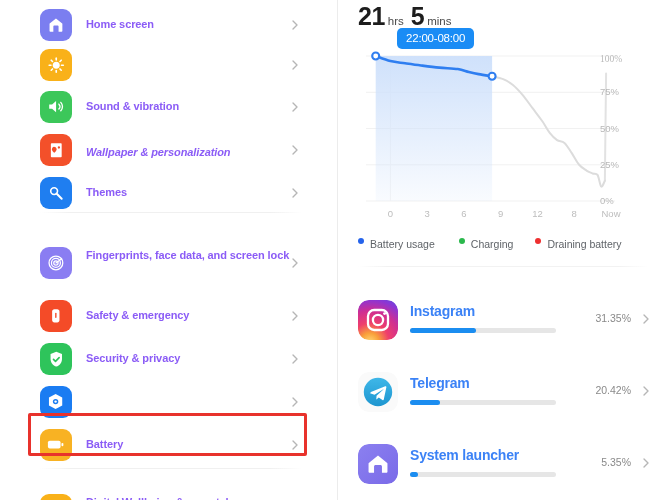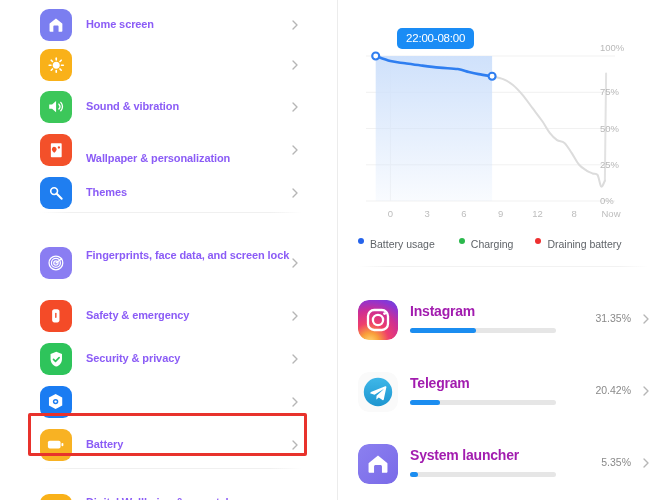--- a/index.html
+++ b/index.html
@@ -92,21 +92,21 @@
   }
 
   .app-row { position: absolute; left: 0; width: 329px; height: 64px; }
   .app-icon {
     position: absolute; left: 20px; top: 10px; width: 40px; height: 40px;
     border-radius: 11px; overflow: hidden;
   }
   .app-icon svg { display: block; }
   .app-name {
     position: absolute; left: 72px; top: 13px;
-    font-size: 14px; font-weight: bold; color: #a21caf; letter-spacing: -0.2px;
+    font-size: 14px; font-weight: bold; color: #3b82f6; letter-spacing: -0.2px;
     white-space: nowrap;
   }
   .app-pct {
     position: absolute; right: 36px; top: 22px;
     font-size: 10.5px; color: #8a8a8a; white-space: nowrap;
   }
   .app-chev { position: absolute; right: 16px; top: 21px; width: 11px; height: 11px; }
   .bar-track {
     position: absolute; left: 72px; top: 38px; width: 146px; height: 5px;
     border-radius: 3px; background: #e6e6e6;
@@ -168,21 +168,21 @@
           </div>
         </div>
         <div class="settings-row" style="top: 125px;">
           <div class="row-icon" style="background: rgb(243, 80, 42); top: 9px;">
             <svg width="18.56" height="18.56" viewBox="0 0 24 24">
               <path d="M6 3h12a1 1 0 0 1 1 1v16a1 1 0 0 1-1 1H6a1 1 0 0 1-1-1V4a1 1 0 0 1 1-1z" fill="white"></path>
               <path d="M9 7.5c2 0 3.4 1.4 3.4 3.3 0 2.6-3 4.5-3 4.5s-3-1.9-3-4.5C6.4 8.9 7.6 7.5 9 7.5z" fill="#f3502a"></path>
               <circle cx="15.4" cy="8.4" r="1.5" fill="#f3502a"></circle>
             </svg>
           </div>
-          <div class="row-label" style="top: 26px;">Wallpaper &amp; personalization</div>
+          <div class="row-label" style="top: 20px; font-style: italic;">Wallpaper &amp; personalization</div>
           <div class="chev" style="top: 19px;">
             <svg width="12" height="12" viewBox="0 0 12 12">
               <path d="M4 2 8 6 4 10" fill="none" stroke="#b6b6b6" stroke-width="1.35" stroke-linecap="round" stroke-linejoin="round"></path>
             </svg>
           </div>
         </div>
         <div class="settings-row" style="top: 168px;">
           <div class="row-icon" style="background: rgb(31, 126, 240); top: 9px;">
             <svg width="18.56" height="18.56" viewBox="0 0 24 24">
               <circle cx="9.2" cy="9.2" r="4.4" fill="none" stroke="white" stroke-width="2.1"></circle>
@@ -274,20 +274,23 @@
         </div>
       </div>
     <div id="highlight-box" style="border-color: rgb(232, 50, 44);"></div>
   <div class="sidebar-divider" style="top: 212px;"></div>
       <div class="sidebar-divider" style="top: 468px;"></div>
     </div>
   <div id="panel-divider"></div>
 
   <div id="right-panel">
 
+    <div id="duration">
+      <span class="big">21</span><span class="unit">hrs</span><span class="big">5</span><span class="unit">mins</span>
+    </div>
 
     <div id="time-badge">22:00-08:00</div>
 
     <div id="chart-wrap">
       <svg id="chart-svg" width="329" height="195" viewBox="0 0 329 195">
           <defs>
   <linearGradient id="areaFill" x1="0" y1="0" x2="0" y2="1">
     <stop offset="0" stop-color="#cfe1fb" stop-opacity="1"></stop>
     <stop offset="1" stop-color="#cfe1fb" stop-opacity="0.12"></stop>
   </linearGradient>
@@ -303,21 +306,21 @@
           <path d="M154.11,36.30 C155.95,36.78 161.67,37.75 165.14,39.20 C168.62,40.65 171.68,42.34 174.95,45.00 C178.22,47.66 181.49,51.28 184.75,55.15 C188.02,59.02 191.29,63.85 194.56,68.20 C197.83,72.55 201.50,77.14 204.36,81.25 C207.22,85.36 209.27,89.71 211.72,92.85 C214.17,95.99 216.62,98.41 219.07,100.10 C221.52,101.79 223.97,100.83 226.43,103.00 C228.88,105.17 231.33,109.53 233.78,113.15 C236.23,116.78 238.68,121.85 241.13,124.75 C243.58,127.65 246.24,129.10 248.49,130.55 C250.73,132.00 252.78,132.72 254.62,133.45 C256.45,134.17 258.09,132.72 259.52,134.90 C260.95,137.08 261.97,145.53 263.19,146.50 C264.42,147.47 266.26,141.67 266.87,140.70" fill="none" stroke="#dcdcdc" stroke-width="2" stroke-linecap="round" stroke-linejoin="round"></path>
           <path d="M37.68,16.00 C40.13,16.85 47.48,19.87 52.38,21.08 C57.29,22.28 61.99,22.53 67.09,23.25 C72.20,23.97 77.31,24.70 83.03,25.42 C88.75,26.15 95.28,27.00 101.41,27.60 C107.54,28.20 114.89,28.32 119.79,29.05 C124.70,29.77 127.35,31.10 130.83,31.95 C134.30,32.80 136.75,33.40 140.63,34.13 C144.51,34.85 151.87,35.94 154.11,36.30" fill="none" stroke="#2f7ef0" stroke-width="2.6" stroke-linecap="round" stroke-linejoin="round"></path>
           <circle cx="37.7" cy="16.0" r="3.5" fill="#ffffff" stroke="#2f7ef0" stroke-width="2.1"></circle>
           <circle cx="154.1" cy="36.3" r="3.5" fill="#ffffff" stroke="#2f7ef0" stroke-width="2.1"></circle>
         </svg>
       <div id="ytick-layer">
           <div class="ytick" style="top: 155px;">0%</div>
           <div class="ytick" style="top: 118.75px;">25%</div>
           <div class="ytick" style="top: 82.5px;">50%</div>
           <div class="ytick" style="top: 46.25px;">75%</div>
-          <div class="ytick" style="top: 2px;">100%</div>
+          <div class="ytick" style="top: 14px; font-family: Liberation Serif, serif;">100%</div>
         </div>
       <div id="xtick-layer">
           <div class="xtick" style="left: 37.3846px;">0</div>
           <div class="xtick" style="left: 74.1538px;">3</div>
           <div class="xtick" style="left: 110.923px;">6</div>
           <div class="xtick" style="left: 147.692px;">9</div>
           <div class="xtick" style="left: 184.462px;">12</div>
           <div class="xtick" style="left: 221.231px;">8</div>
           <div class="xtick" style="left: 258px;">Now</div>
         </div>

